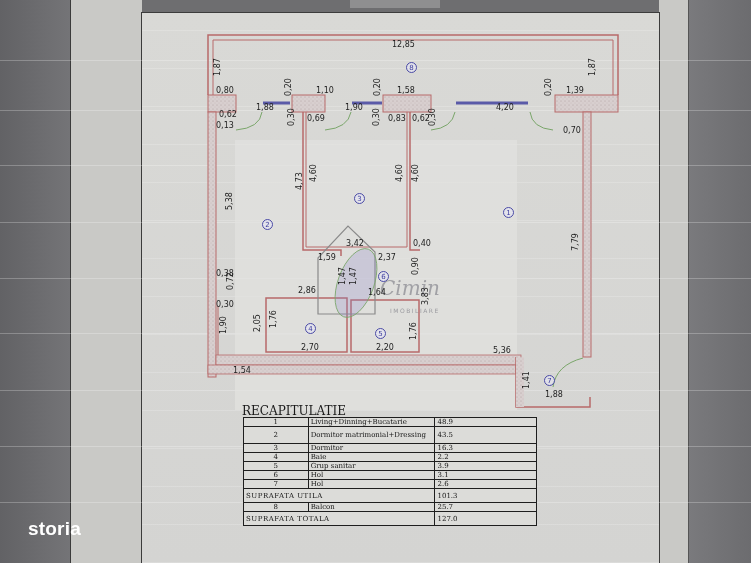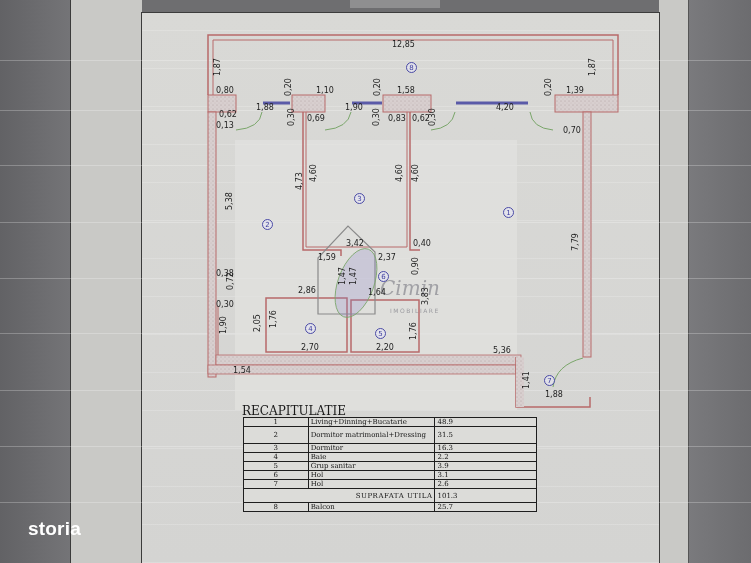--- a/index.html
+++ b/index.html
@@ -66,21 +66,21 @@
     font-size: 7px; color: #151515; background: #dcdcd9;
   }
   table.recap td, table.recap th {
     border: 1.5px solid #1e1e1e; padding: 0 2px; line-height: 8px;
     font-weight: normal;
   }
   table.recap th { text-align: center; height: 18px; }
   table.recap td.c { text-align: center; }
   table.recap td.r { text-align: left; }
   table.recap tr.total td { height: 14px; }
-  table.recap tr.total td.lbl { text-align: right; letter-spacing: 0.5px; }
+  table.recap tr.total td.lbl { text-align: left; letter-spacing: 0.5px; }
   table.recap td.footer-cell { height: 10px; }
 
   .storia {
     position: absolute; left: 28px; top: 518px; font-size: 19px;
     font-weight: bold; color: #ffffff; font-family: "Liberation Sans", sans-serif;
     letter-spacing: 0.2px;
   }
   .watermark {
     position: absolute; left: 380px; top: 276px; font-family: "DejaVu Serif", serif;
     font-style: italic; font-size: 20px; color: rgba(110,110,120,0.55);
@@ -239,21 +239,21 @@
     </colgroup>
   <tbody>
   <tr>
         <td class="c">1</td>
         <td>Living+Dinning+Bucatarie</td>
         <td class="r">48.9</td>
       </tr>
   <tr>
         <td class="c" style="height:17px">2</td>
         <td>Dormitor matrimonial+Dressing</td>
-        <td class="r">31.5</td>
+        <td class="r">43.5</td>
       </tr>
   <tr>
         <td class="c">3</td>
         <td>Dormitor</td>
         <td class="r">16.3</td>
       </tr>
   <tr>
         <td class="c">4</td>
         <td>Baie</td>
         <td class="r">2.2</td>
@@ -275,16 +275,20 @@
       </tr>
   <tr class="total">
         <td colspan="2" class="lbl">SUPRAFATA UTILA</td>
         <td class="r">101.3</td>
       </tr>
   <tr>
         <td class="c">8</td>
         <td>Balcon</td>
         <td class="r">25.7</td>
       </tr>
+  <tr class="total">
+        <td colspan="2" class="lbl">SUPRAFATA TOTALA</td>
+        <td class="r">127.0</td>
+      </tr>
 </tbody>
   </table>
 
 <div class="storia">storia</div>
 
 </body></html>

